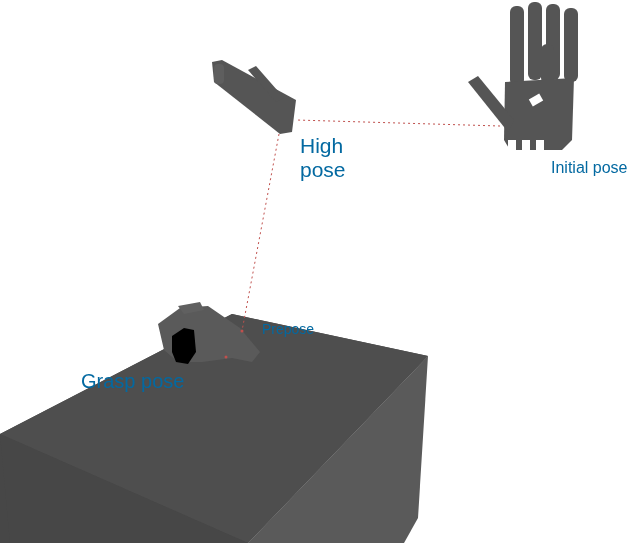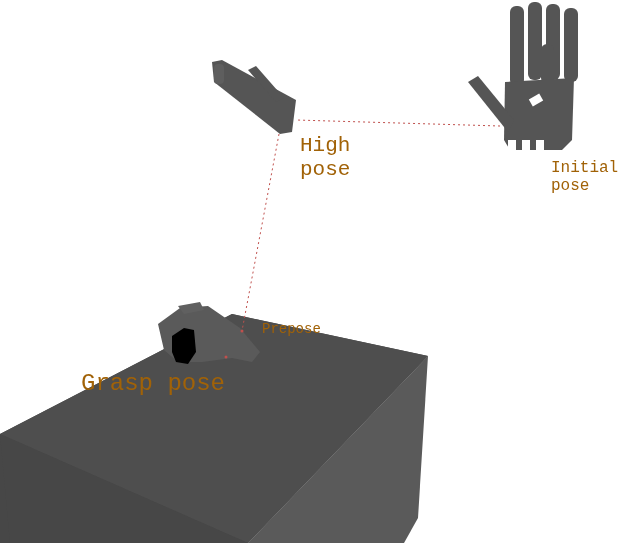--- a/index.html
+++ b/index.html
@@ -16,29 +16,29 @@
     }
     #scene {
       position: absolute;
       left: 0;
       top: 0;
       width: 640px;
       height: 543px;
     }
     .label {
       position: absolute;
-      color: #a16207;
-      font-family: Liberation Mono, monospace;
+      color: #0369a1;
+      font-family: Liberation Sans, sans-serif;
       line-height: 1.15;
       white-space: pre-line;
     }
     .label-high { left: 300px; top: 134px; font-size: 21px; }
     .label-initial { left: 551px; top: 159px; font-size: 16px; }
     .label-prepose { left: 262px; top: 321px; font-size: 14px; }
-    .label-grasp { left: 81px; top: 370px; font-size: 24px; }
+    .label-grasp { left: 81px; top: 370px; font-size: 20px; }
   </style>
 </head>
 <body>
 
 <svg id="scene" viewBox="0 0 640 543" xmlns="http://www.w3.org/2000/svg">
 
   <g>
     <polygon points="0,434 232,314 428,356 248,543 0,543" fill="#4d4d4d"></polygon>
     <polygon points="0,434 248,543 0,543" fill="#474747"></polygon>
     <polygon points="428,356 248,543 404,543 418,518" fill="#5a5a5a"></polygon>

